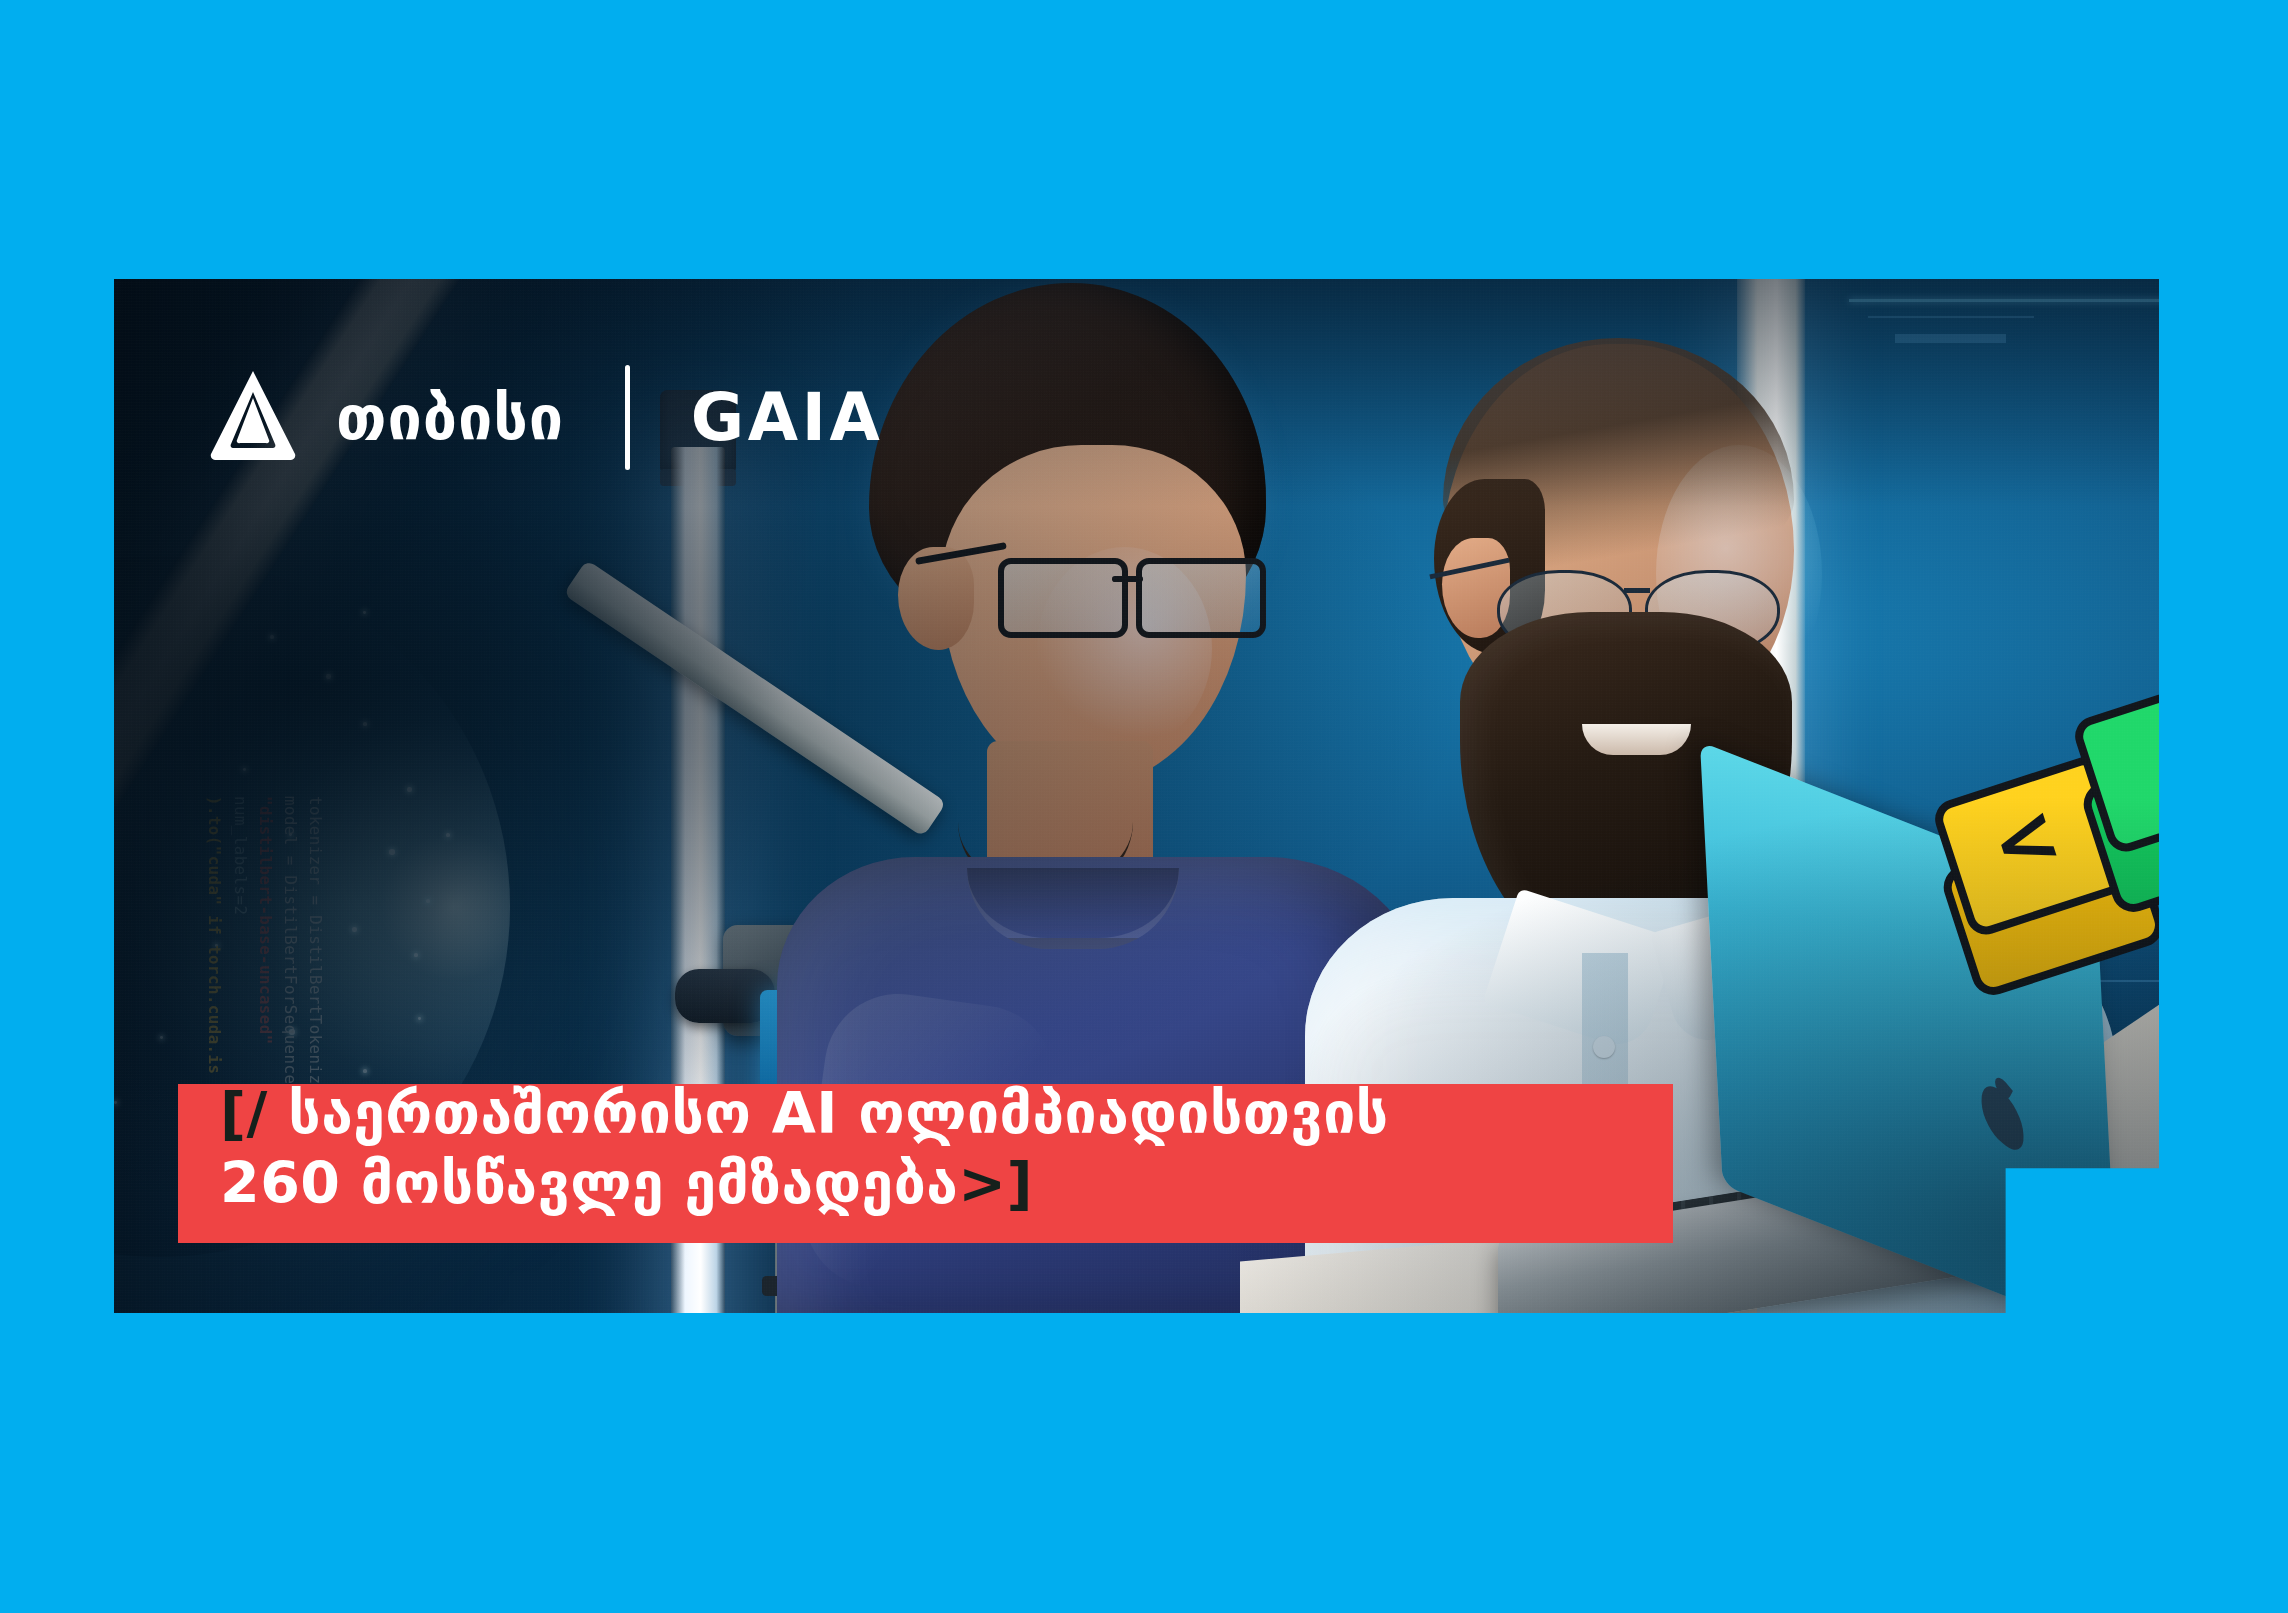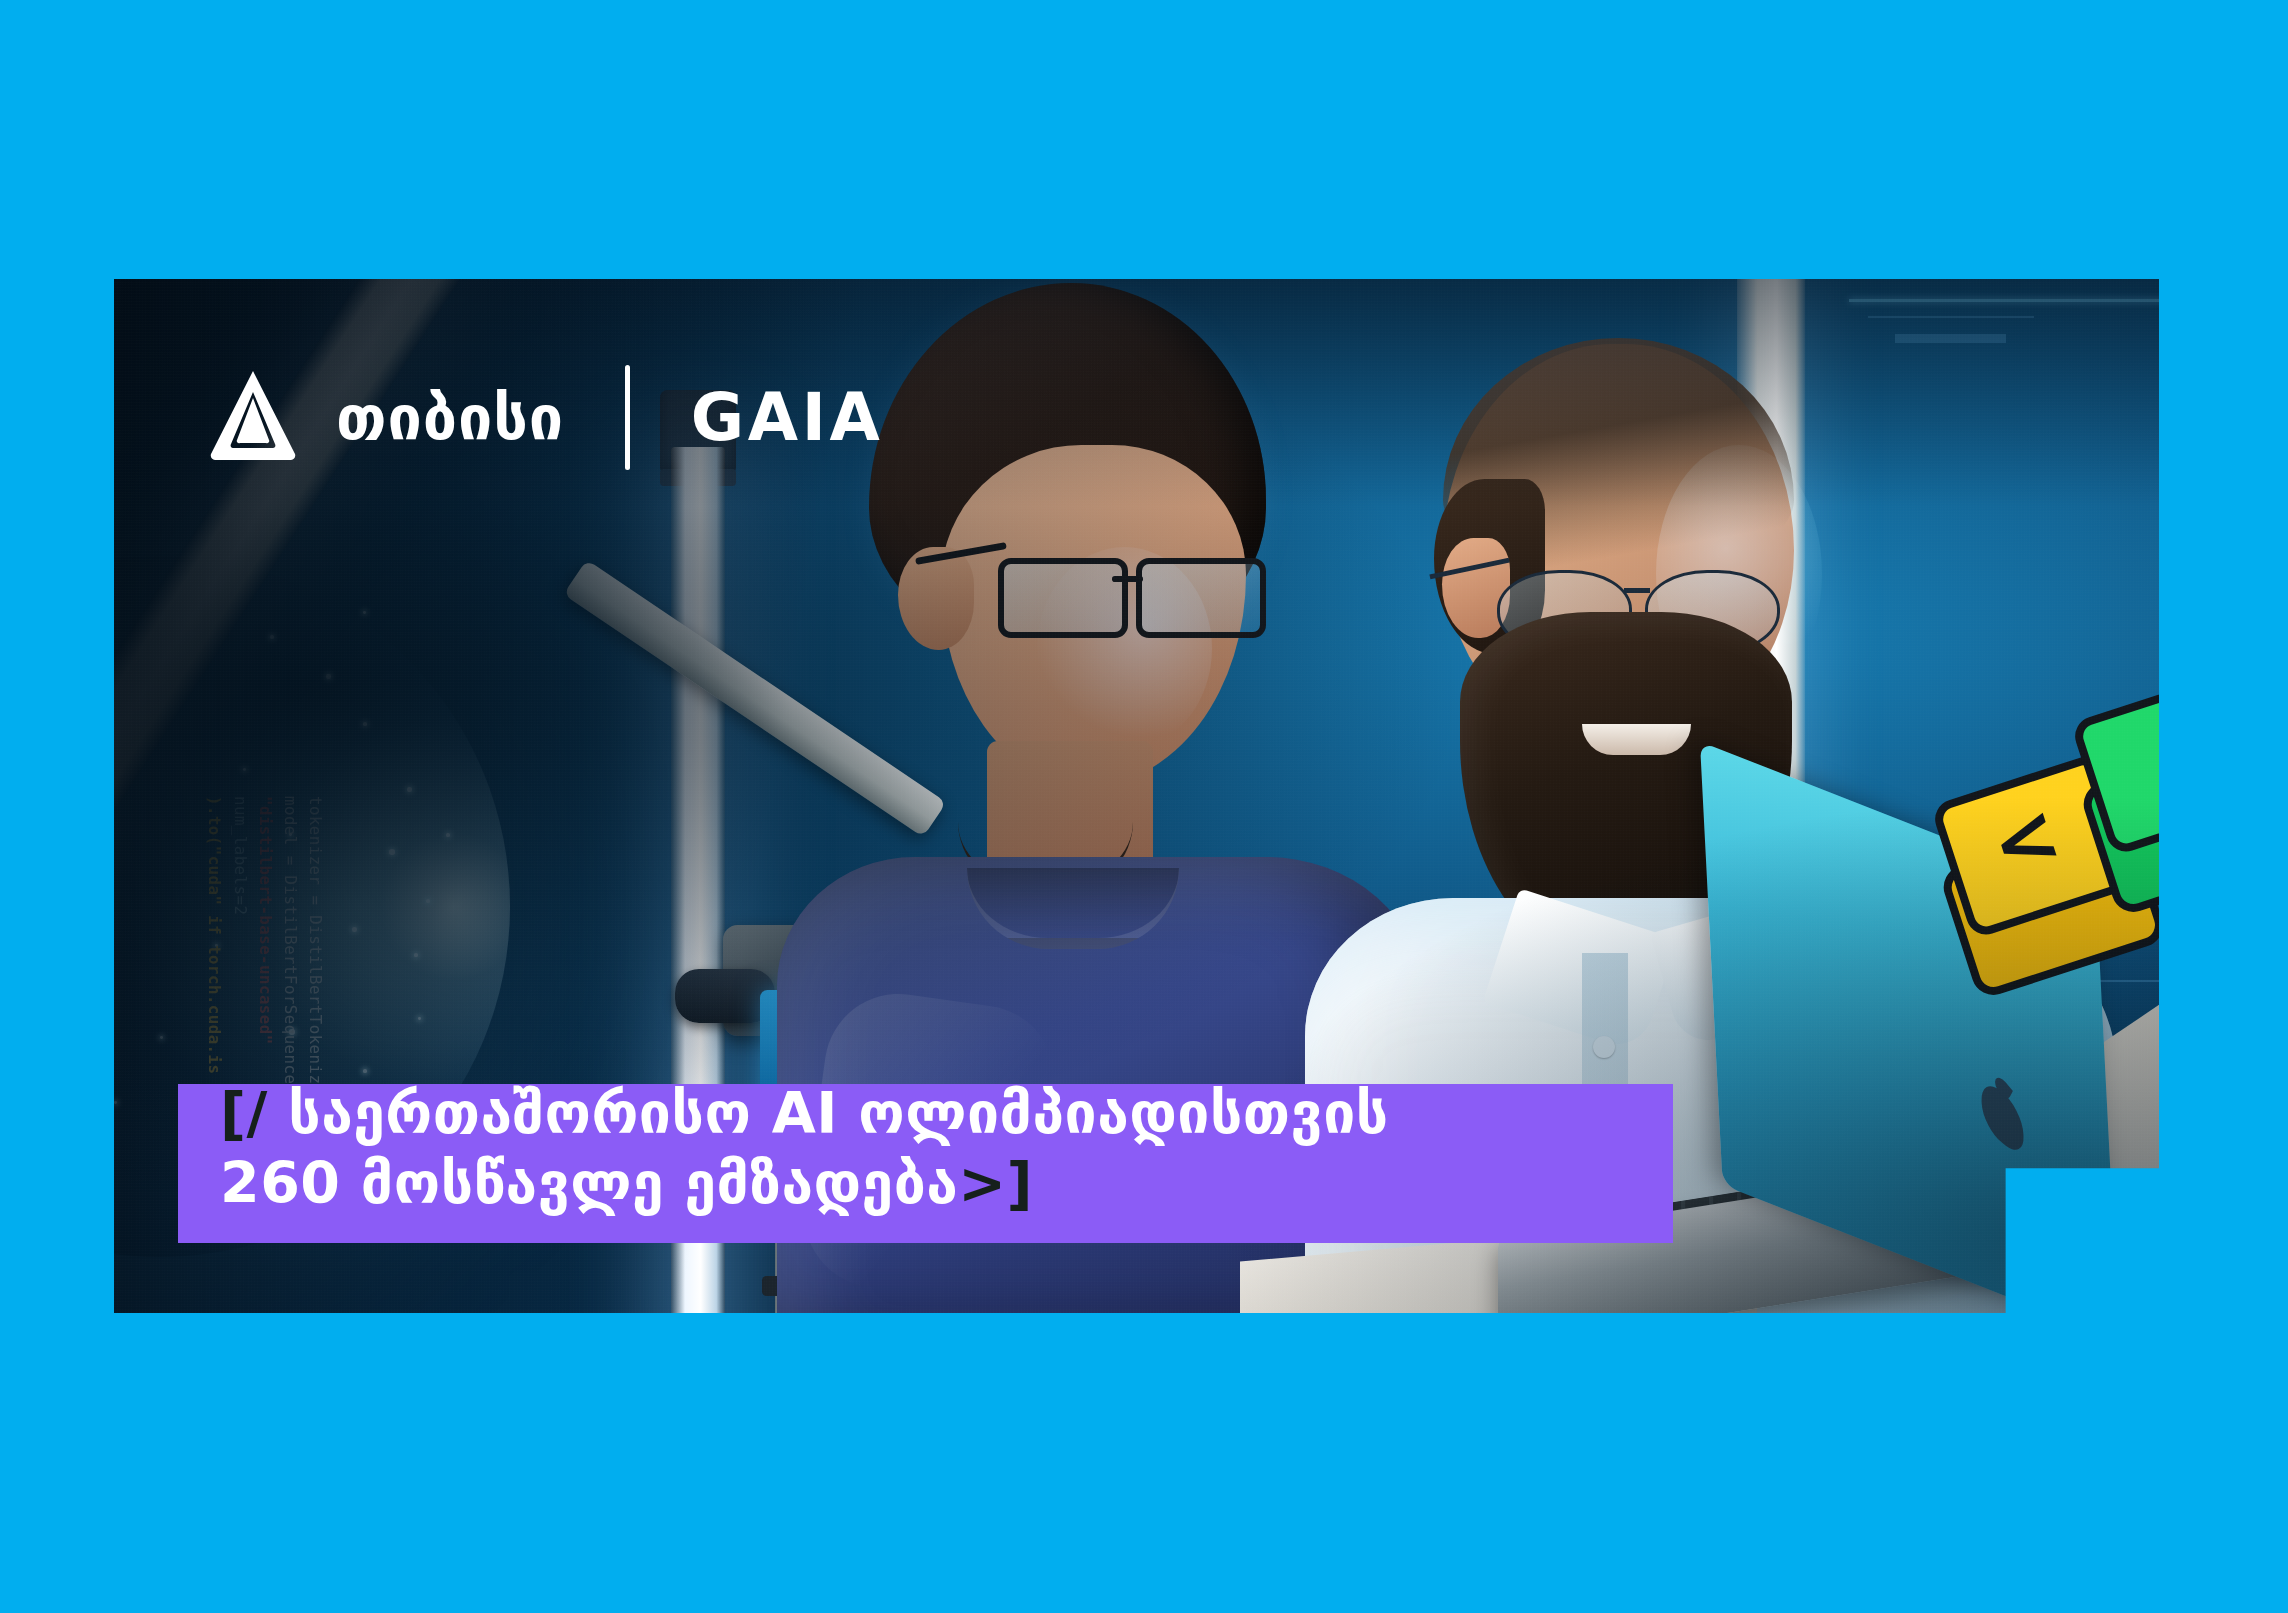--- a/index.html
+++ b/index.html
@@ -526,19 +526,19 @@
   <svg id="tbc-mark" viewBox="0 0 100 100">
     <path fill="#ffffff" d="M50 3 L92 86 C93 89 91 92 88 92 L12 92 C9 92 7 89 8 86 Z
                              M50 24 L28 76 C27 78 28 80 30 80 L70 80 C72 80 73 78 72 76 Z" fill-rule="evenodd"></path>
     <path fill="#ffffff" d="M50 30 L66 72 C67 74 65 76 63 75 L37 75 C35 76 33 74 34 72 Z"></path>
   </svg>
   <div id="tbc-word">თიბისი</div>
   <div id="logo-div"></div>
   <div id="gaia-word">GAIA</div>
 </div>
 
-<div id="banner" style="background: #8b5cf6;">
+<div id="banner" style="background: #ef4444;">
   <div class="inner">
     <span class="row"><span class="brk">[</span><span class="brk">/</span> <span>საერთაშორისო AI ოლიმპიადისთვის</span></span>
     <span class="row"><span>260 მოსწავლე ემზადება</span><span class="brk">&gt;</span><span class="brk">]</span></span>
   </div>
 </div>
 
 
 </body></html>

